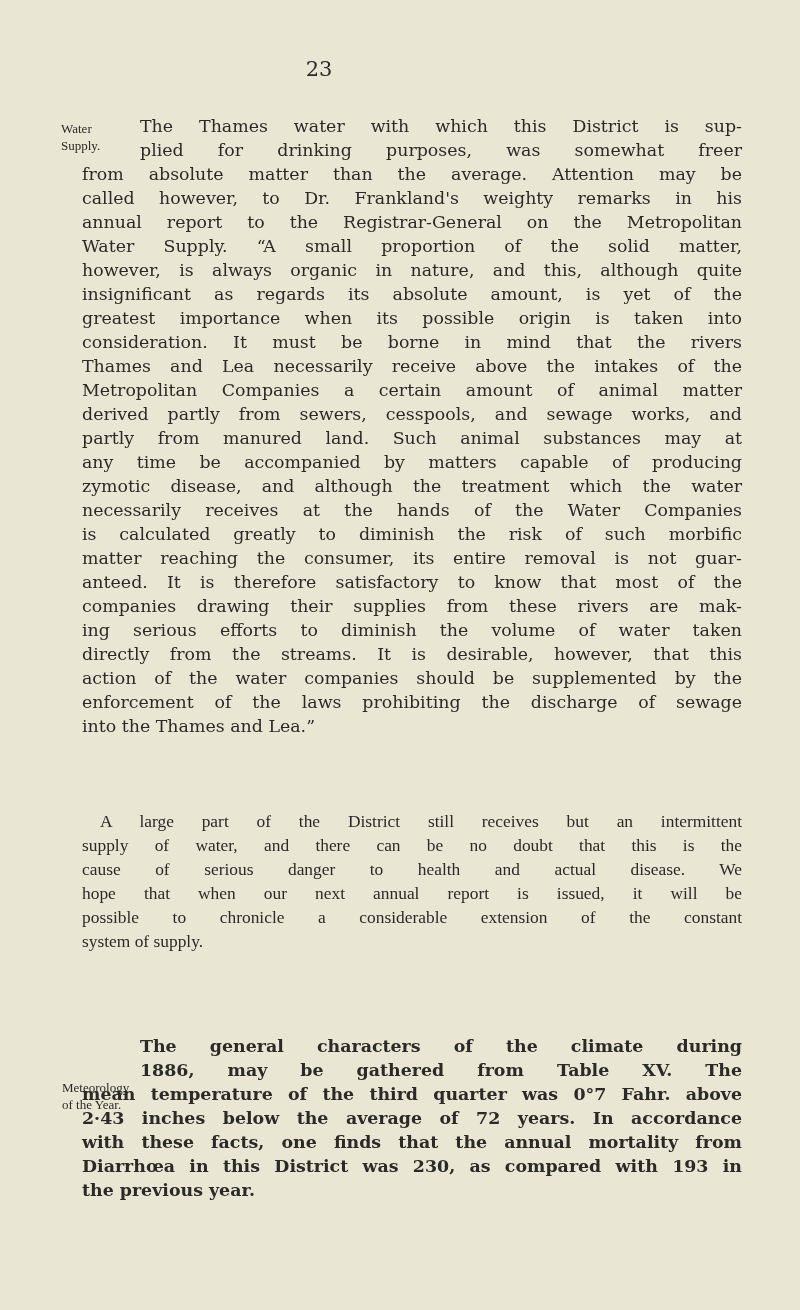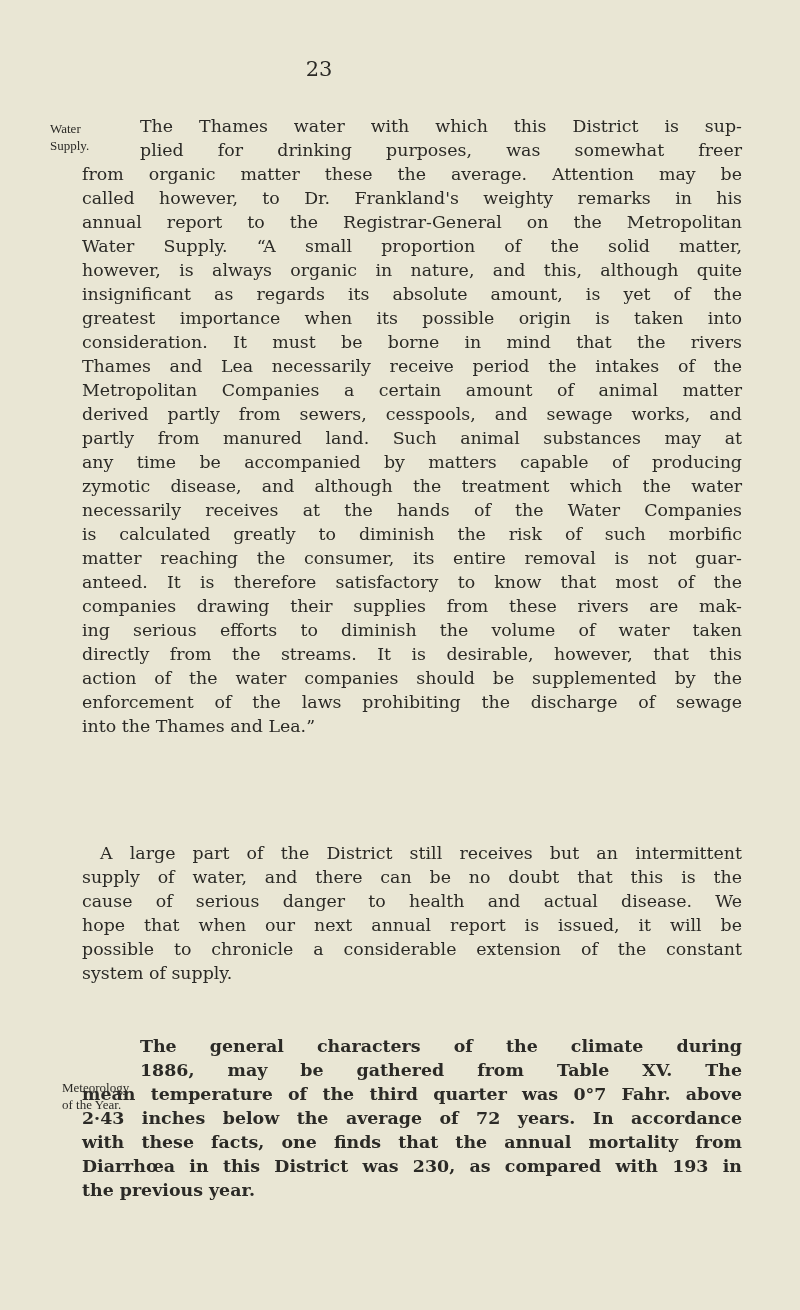--- a/index.html
+++ b/index.html
@@ -9,54 +9,54 @@
   .margin-note{position:absolute;font-size:13px;line-height:17px;font-family:"Liberation Serif",serif;}
   .para{position:absolute;left:82px;width:660px;font-size:17.4px;}
   .line{height:24px;line-height:24px;white-space:nowrap;text-align:justify;text-align-last:justify;}
   .line.last{text-align-last:left;}
 </style>
 </head>
 <body>
 
 <div class="page-num">23</div>
 
-<div class="margin-note" style="left:50px;top:120px;">
+<div class="margin-note" style="left:61px;top:120px;">
   <div>Water</div>
   <div>Supply.</div>
 </div>
 
 <div class="para" id="p0" style="top:114px;">
     <div class="line" style="padding-left: 58px;">The Thames water with which this District is sup-</div>
     <div class="line" style="padding-left: 58px;">plied for drinking purposes, was somewhat freer</div>
-    <div class="line">from organic matter these the average. Attention may be</div>
+    <div class="line">from absolute matter than the average. Attention may be</div>
     <div class="line">called however, to Dr. Frankland's weighty remarks in his</div>
     <div class="line">annual report to the Registrar-General on the Metropolitan</div>
     <div class="line">Water Supply. “A small proportion of the solid matter,</div>
     <div class="line">however, is always organic in nature, and this, although quite</div>
     <div class="line">insignificant as regards its absolute amount, is yet of the</div>
     <div class="line">greatest importance when its possible origin is taken into</div>
     <div class="line">consideration. It must be borne in mind that the rivers</div>
-    <div class="line">Thames and Lea necessarily receive period the intakes of the</div>
+    <div class="line">Thames and Lea necessarily receive above the intakes of the</div>
     <div class="line">Metropolitan Companies a certain amount of animal matter</div>
     <div class="line">derived partly from sewers, cesspools, and sewage works, and</div>
     <div class="line">partly from manured land. Such animal substances may at</div>
     <div class="line">any time be accompanied by matters capable of producing</div>
     <div class="line">zymotic disease, and although the treatment which the water</div>
     <div class="line">necessarily receives at the hands of the Water Companies</div>
     <div class="line">is calculated greatly to diminish the risk of such morbific</div>
     <div class="line">matter reaching the consumer, its entire removal is not guar-</div>
     <div class="line">anteed. It is therefore satisfactory to know that most of the</div>
     <div class="line">companies drawing their supplies from these rivers are mak-</div>
     <div class="line">ing serious efforts to diminish the volume of water taken</div>
     <div class="line">directly from the streams. It is desirable, however, that this</div>
     <div class="line">action of the water companies should be supplemented by the</div>
     <div class="line">enforcement of the laws prohibiting the discharge of sewage</div>
     <div class="line last">into the Thames and Lea.”</div>
   </div>
-<div class="para" id="p1" style="top:841px;">
+<div class="para" id="p1" style="top:809px;font-family:Liberation Serif, serif;">
     <div class="line" style="padding-left: 18px;">A large part of the District still receives but an intermittent</div>
     <div class="line">supply of water, and there can be no doubt that this is the</div>
     <div class="line">cause of serious danger to health and actual disease. We</div>
     <div class="line">hope that when our next annual report is issued, it will be</div>
     <div class="line">possible to chronicle a considerable extension of the constant</div>
     <div class="line last">system of supply.</div>
   </div>
 
 <div class="margin-note" style="left:62px;top:1040px;margin-top:39px;">
   <div>Meteorology</div>

